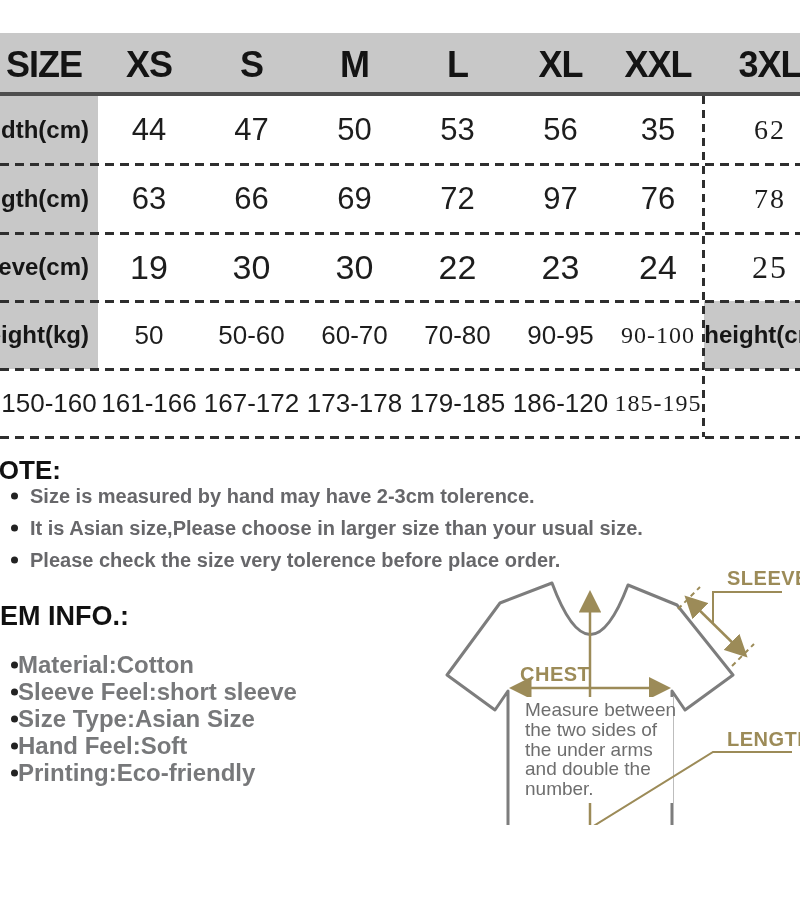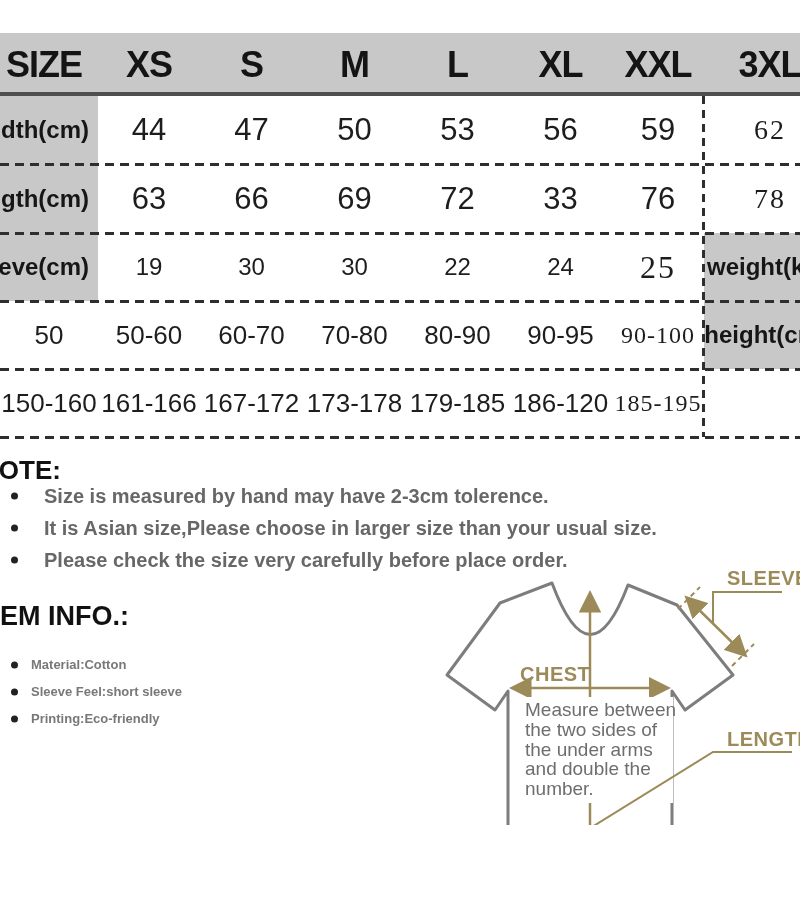--- a/index.html
+++ b/index.html
@@ -10,43 +10,43 @@
     grid-template-columns:98px 102px 103px 103px 103px 103px 92px 132px;
     grid-template-rows:63px 68px 69px 68px 68px 68px;}
   .hc{background:#c8c8c8;display:flex;align-items:center;justify-content:center;
       font-weight:bold;font-size:36px;letter-spacing:-1px;color:#141414;}
   .lc{background:#c8c8c8;position:relative;font-weight:bold;font-size:24px;color:#161616;}
   .lc span{position:absolute;right:9px;top:50%;transform:translateY(-50%);white-space:nowrap;}
   .corner{position:relative;}
   .corner span{position:absolute;right:16px;top:50%;transform:translateY(-50%);white-space:nowrap;}
   .dc{display:flex;align-items:center;justify-content:center;color:#1d1d1d;background:#fff;white-space:nowrap;}
   .r12{font-size:31px;}
-  .r3{font-size:24px;}
+  .r3{font-size:34px;}
   .r45{font-size:26px;}
   .sf{font-family:"Liberation Serif",serif;letter-spacing:2px;}
   .sf.r12{font-size:28px;}
   .sf.r3{font-size:32px;}
   .sf.r45{font-size:24px;letter-spacing:1px;}
   
   .hline{position:absolute;left:0;width:800px;height:4px;background:#4e4e4e;}
   .hdash{position:absolute;left:0;width:800px;height:3px;
     background:repeating-linear-gradient(90deg,#2e2e2e 0 9px,transparent 9px 15px);}
   .vdash{position:absolute;width:3px;
     background:repeating-linear-gradient(180deg,#2e2e2e 0 8px,transparent 8px 14px);}
   
   .sec-heading{position:absolute;font-weight:bold;color:#111;white-space:nowrap;}
   #note-heading{left:-20px;top:455px;font-size:26px;}
   #item-heading{left:-24px;top:601px;font-size:27px;}
   ul.blist{position:absolute;left:0;margin:0;padding:0;list-style:none;}
   #note-list{top:480px;}
-  #note-list li{position:relative;height:32px;line-height:32px;padding-left:44px;
+  #note-list li{position:relative;height:32px;line-height:32px;padding-left:30px;
     font-weight:bold;font-size:20px;color:#67676a;white-space:nowrap;}
   #item-list{top:651px;}
-  #item-list li{position:relative;height:27px;line-height:27px;padding-left:31px;
-    font-weight:bold;font-size:13px;color:#77787a;white-space:nowrap;}
+  #item-list li{position:relative;height:27px;line-height:27px;padding-left:18px;
+    font-weight:bold;font-size:24px;color:#77787a;white-space:nowrap;}
   ul.blist li::before{content:'';position:absolute;left:11px;top:50%;transform:translateY(-50%);
     width:7px;height:7px;border-radius:50%;background:#222;}
   
   #diagram{position:absolute;left:430px;top:555px;}
   .dg-label{font-family:"Liberation Sans",sans-serif;font-weight:bold;font-size:20px;letter-spacing:0.5px;}
   .dg-note{font-family:"Liberation Sans",sans-serif;font-size:19px;}
 </style>
 </head>
 <body>
 
@@ -66,52 +66,52 @@
     <div class="hc">3XL</div>
 
     <div class="lc">
         <span>width(cm)</span>
       </div>
     <div class="dc r12">44</div>
     <div class="dc r12">47</div>
     <div class="dc r12">50</div>
     <div class="dc r12">53</div>
     <div class="dc r12">56</div>
-    <div class="dc r12">59</div>
+    <div class="dc r12">35</div>
     <div class="dc r12 sf">62</div>
 
     <div class="lc">
         <span>length(cm)</span>
       </div>
     <div class="dc r12">63</div>
     <div class="dc r12">66</div>
     <div class="dc r12">69</div>
     <div class="dc r12">72</div>
-    <div class="dc r12">33</div>
+    <div class="dc r12">97</div>
     <div class="dc r12">76</div>
     <div class="dc r12 sf">78</div>
 
     <div class="lc">
         <span>sleeve(cm)</span>
       </div>
     <div class="dc r3">19</div>
     <div class="dc r3">30</div>
     <div class="dc r3">30</div>
     <div class="dc r3">22</div>
+    <div class="dc r3">23</div>
     <div class="dc r3">24</div>
     <div class="dc r3 sf">25</div>
 
     <div class="lc">
         <span>weight(kg)</span>
       </div>
     <div class="dc r45">50</div>
     <div class="dc r45">50-60</div>
     <div class="dc r45">60-70</div>
     <div class="dc r45">70-80</div>
-    <div class="dc r45">80-90</div>
     <div class="dc r45">90-95</div>
     <div class="dc r45 sf">90-100</div>
 
     <div class="lc">
         <span>height(cm)</span>
       </div>
     <div class="dc r45">150-160</div>
     <div class="dc r45">161-166</div>
     <div class="dc r45">167-172</div>
     <div class="dc r45">173-178</div>
@@ -125,27 +125,29 @@
   <div class="hdash" style="top:232px"></div>
   <div class="hdash" style="top:300px"></div>
   <div class="hdash" style="top:368px"></div>
   <div class="hdash" style="top:436px"></div>
   <div class="vdash" style="left:702px;top:96px;height:341px"></div>
 
   <div id="note-heading" class="sec-heading">NOTE:</div>
   <ul id="note-list" class="blist">
     <li>Size is measured by hand may have 2-3cm tolerence.</li>
     <li>It is Asian size,Please choose in larger size than your usual size.</li>
-    <li>Please check the size very carefully before place order.</li>
+    <li>Please check the size very tolerence before place order.</li>
   </ul>
 
   <div id="item-heading" class="sec-heading">ITEM INFO.:</div>
   <ul id="item-list" class="blist">
     <li>Material:Cotton</li>
     <li>Sleeve Feel:short sleeve</li>
+    <li>Size Type:Asian Size</li>
+    <li>Hand Feel:Soft</li>
     <li>Printing:Eco-friendly</li>
   </ul>
 
   <svg id="diagram" width="370" height="320" viewBox="0 0 370 320">
     <defs>
       <marker id="ah" markerWidth="9" markerHeight="9" refX="7" refY="4.5" orient="auto-start-reverse">
         <path d="M0,0 L9,4.5 L0,9 Z" fill="#9c8b58"></path>
       </marker>
     </defs>
 

